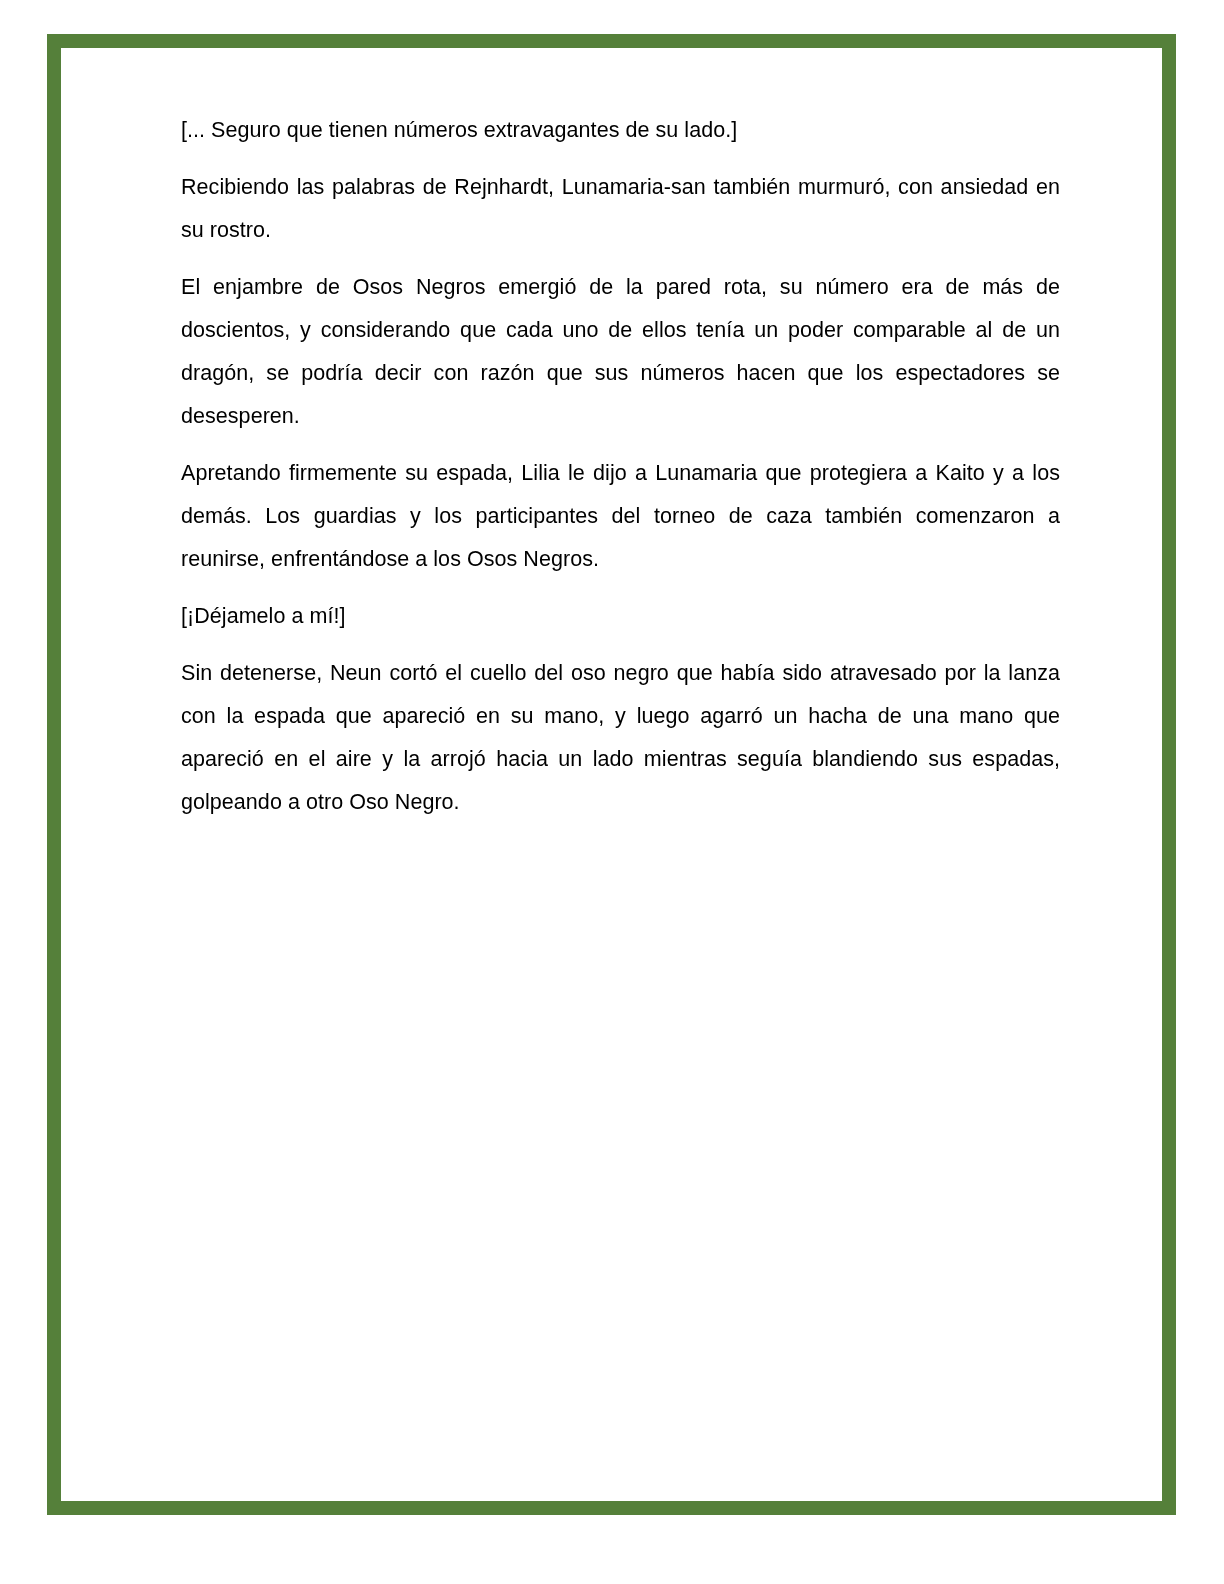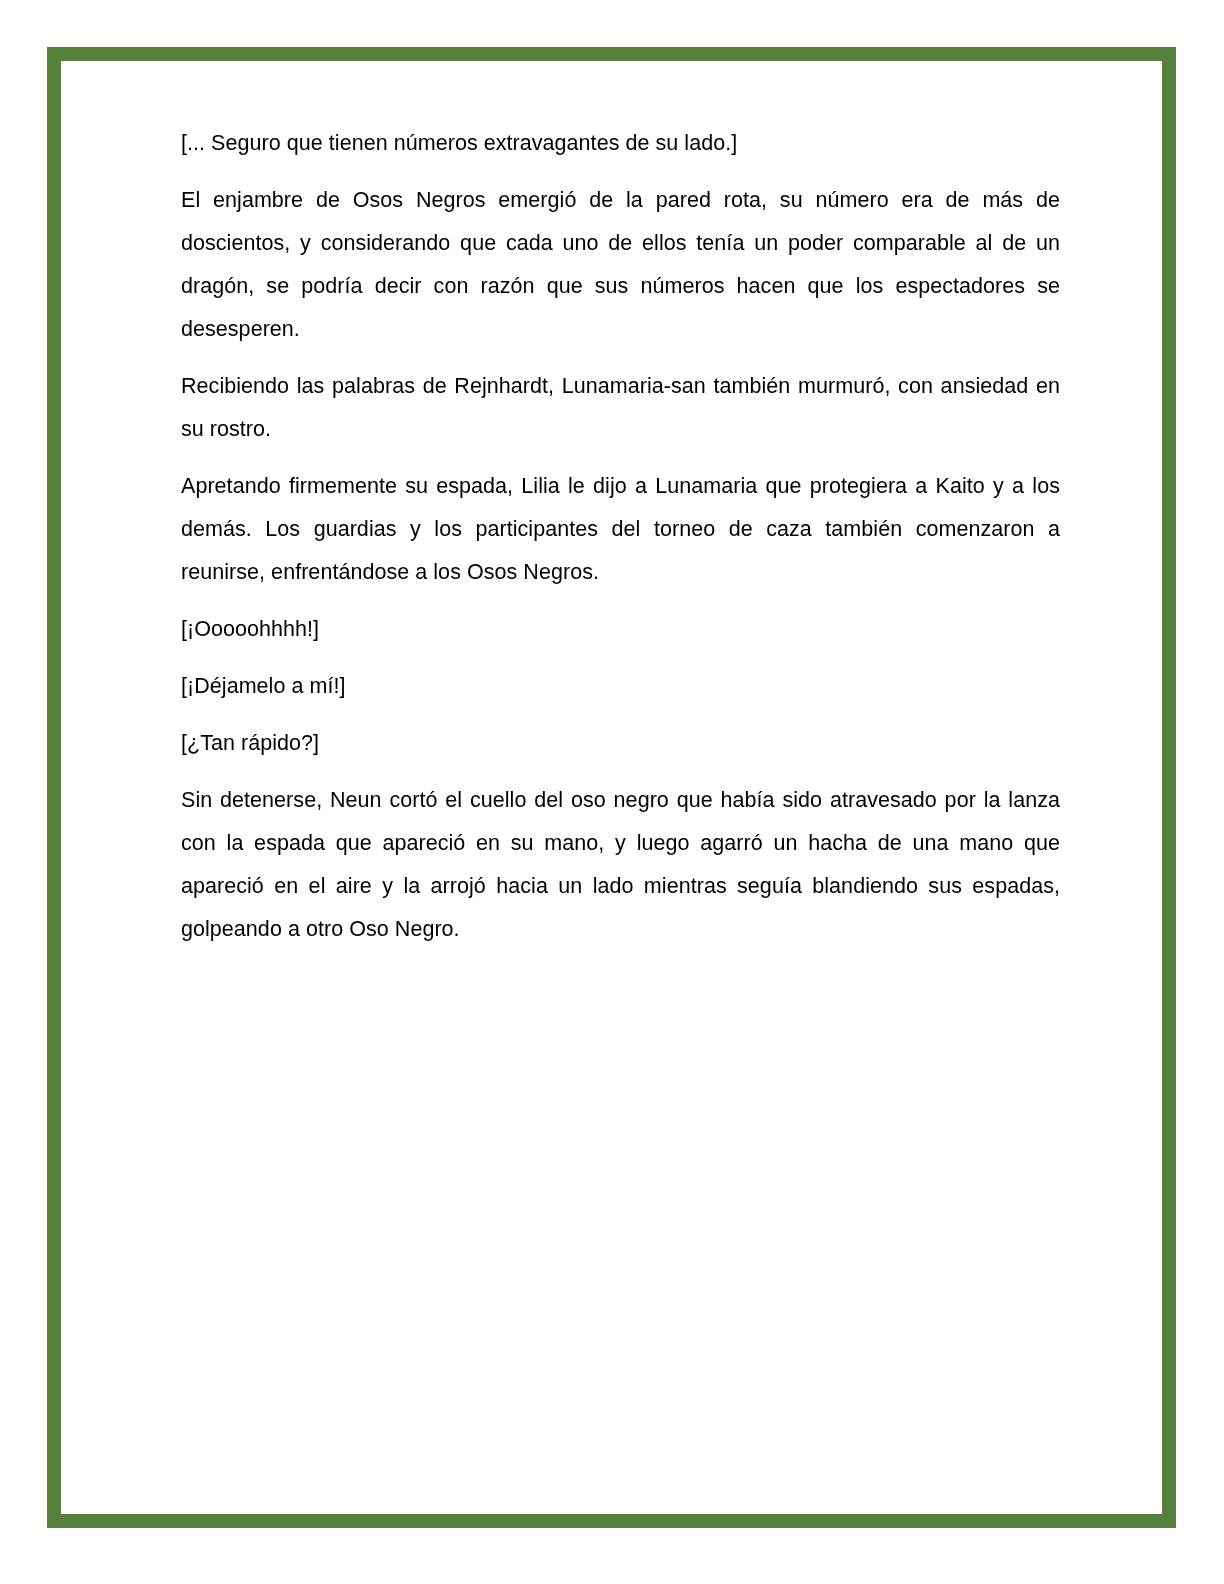--- a/index.html
+++ b/index.html
@@ -20,21 +20,21 @@
     position: relative;
     width: 1224px;
     height: 1584px;
     background: #ffffff;
     box-sizing: border-box;
   }
 
   .page-frame {
     position: absolute;
     left: 47px;
-    top: 47px;
+    top: 34px;
     width: 1129px;
     height: 1481px;
     border: 14px solid #55803a;
     background: #ffffff;
     box-sizing: border-box;
   }
 
   .content {
     position: absolute;
     left: 120px;
@@ -66,23 +66,21 @@
   }
 </style>
 </head>
 <body>
 
 <div class="page">
   <div class="page-frame">
     <div class="content">
 
       <p class="para line">[... Seguro que tienen números extravagantes de su lado.]</p>
+      <p class="para">Recibiendo las palabras de Rejnhardt, Lunamaria-san también murmuró, con ansiedad en su rostro.</p>
       <p class="para">El enjambre de Osos Negros emergió de la pared rota, su número era de más de doscientos, y considerando que cada uno de ellos tenía un poder comparable al de un dragón, se podría decir con razón que sus números hacen que los espectadores se desesperen.</p>
-      <p class="para">Recibiendo las palabras de Rejnhardt, Lunamaria-san también murmuró, con ansiedad en su rostro.</p>
       <p class="para">Apretando firmemente su espada, Lilia le dijo a Lunamaria que protegiera a Kaito y a los demás. Los guardias y los participantes del torneo de caza también comenzaron a reunirse, enfrentándose a los Osos Negros.</p>
-      <p class="para line">[¡Ooooohhhh!]</p>
       <p class="para line">[¡Déjamelo a mí!]</p>
-      <p class="para line">[¿Tan rápido?]</p>
       <p class="para">Sin detenerse, Neun cortó el cuello del oso negro que había sido atravesado por la lanza con la espada que apareció en su mano, y luego agarró un hacha de una mano que apareció en el aire y la arrojó hacia un lado mientras seguía blandiendo sus espadas, golpeando a otro Oso Negro.</p>
 
     </div>
   </div>
 </div>
 
 </body></html>

